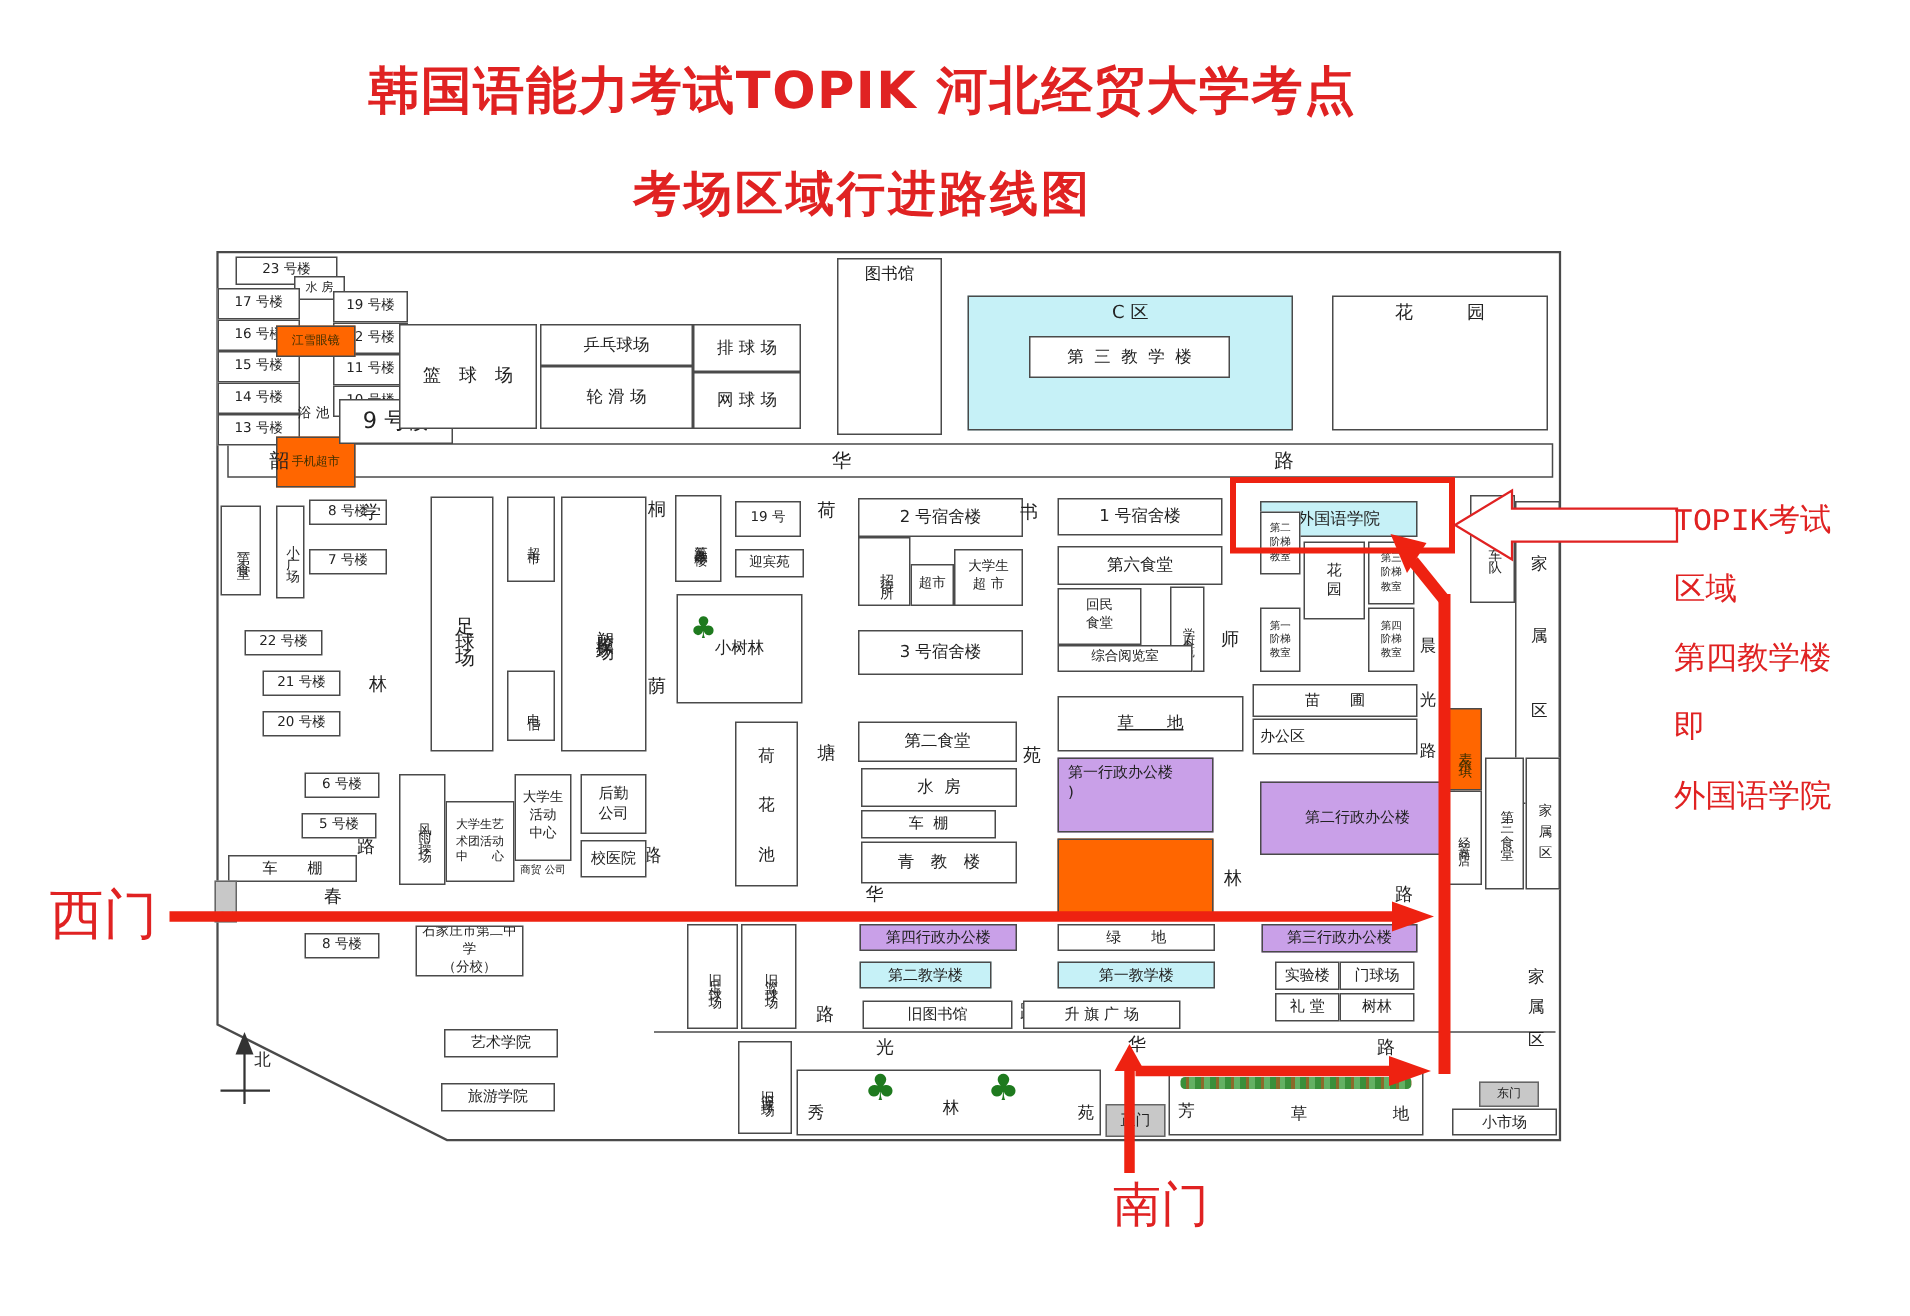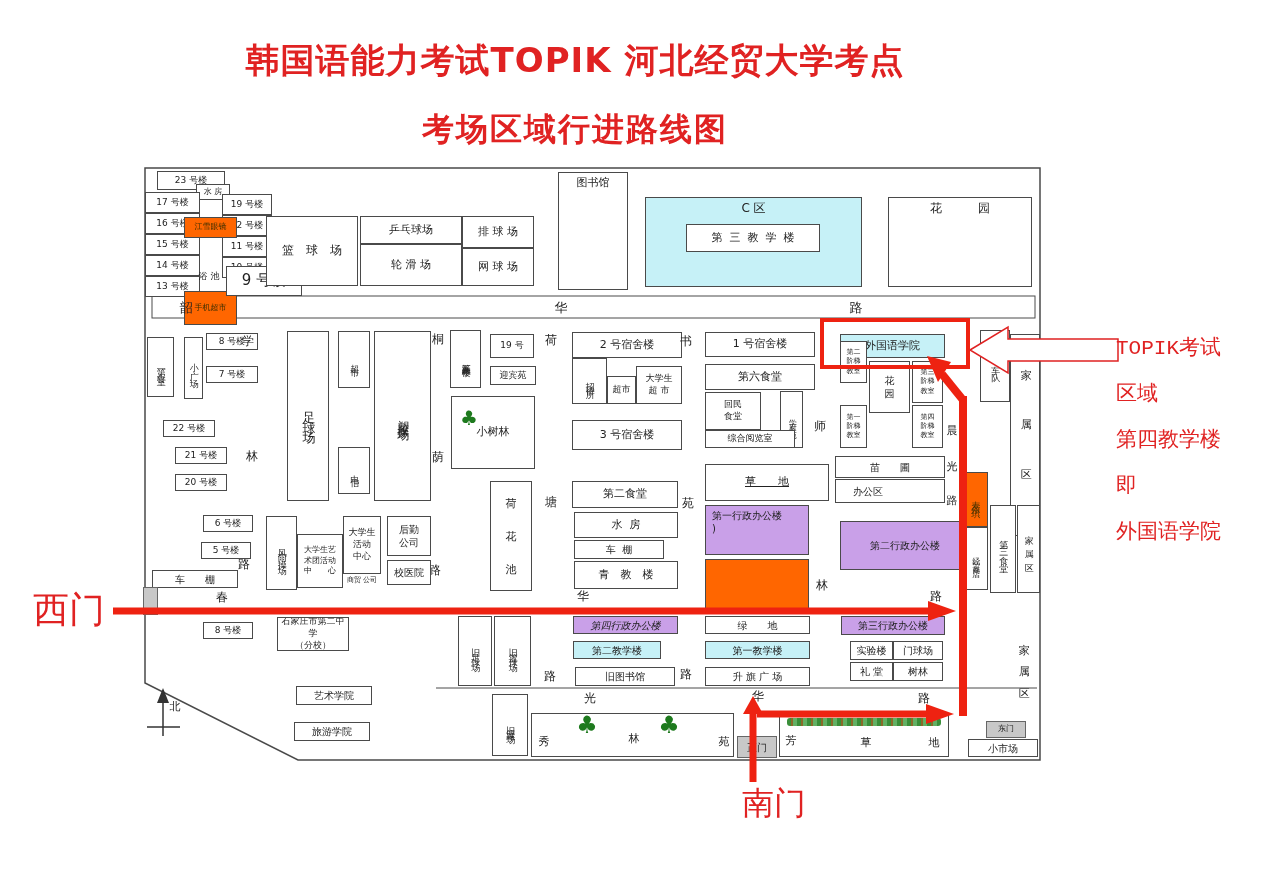--- a/index.html
+++ b/index.html
@@ -141,21 +141,21 @@
       <div class="b" style="left: 912px; top: 361px; width: 31px; height: 42px; font-size: 7px;">第三
 阶梯
 教室</div>
       <div class="b" style="left: 840px; top: 405px; width: 27px; height: 43px; font-size: 7px;">第一
 阶梯
 教室</div>
       <div class="b" style="left: 912px; top: 405px; width: 31px; height: 43px; font-size: 7px;">第四
 阶梯
 教室</div>
       <div class="b" style="left: 835px; top: 456px; width: 110px; height: 22px; font-size: 10px;">苗　　圃</div>
-      <div class="b" style="left: 835px; top: 479px; width: 110px; height: 24px; font-size: 10px; justify-content: flex-start; padding-left: 17px;">办公区</div>
+      <div class="b" style="left: 835px; top: 479px; width: 110px; height: 24px; font-size: 10px; justify-content: flex-start; padding-left: 4px;">办公区</div>
       <div class="b t-purple" style="left: 840px; top: 521px; width: 130px; height: 49px; font-size: 10px;">第二行政办公楼</div>
       <div class="b t-label" style="left: 945px; top: 424px; width: 14px; height: 14px; font-size: 11px;">晨</div>
       <div class="b t-label" style="left: 945px; top: 460px; width: 14px; height: 14px; font-size: 11px;">光</div>
       <div class="b t-label" style="left: 945px; top: 494px; width: 14px; height: 14px; font-size: 11px;">路</div>
       <div class="b vert" style="left: 980px; top: 330px; width: 30px; height: 72px; font-size: 9px; letter-spacing: 8px;">车队</div>
       <div class="b vert" style="left: 1010px; top: 334px; width: 30px; height: 202px; font-size: 11px; letter-spacing: 50px;">家属区</div>
       <div class="b t-orange vert" style="left: 962px; top: 472px; width: 26px; height: 55px; font-size: 9px; letter-spacing: 4px;">麦尔琪</div>
       <div class="b vert" style="left: 962px; top: 527px; width: 26px; height: 63px; font-size: 8px; letter-spacing: 4px;">经贸商店</div>
       <div class="b vert" style="left: 990px; top: 505px; width: 26px; height: 88px; font-size: 9px; letter-spacing: 8px;">第三食堂</div>
       <div class="b vert" style="left: 1017px; top: 505px; width: 23px; height: 88px; font-size: 9px; letter-spacing: 14px;">家属区</div>
@@ -175,26 +175,26 @@
       <div class="b" style="left: 387px; top: 560px; width: 44px; height: 25px; font-size: 10px;">校医院</div>
       <div class="b t-gray vert" style="left: 143px; top: 587px; width: 15px; height: 28px; font-size: 8px; letter-spacing: 0px;">西门</div>
       <div class="b" style="left: 203px; top: 622px; width: 50px; height: 17px; font-size: 9px;">8 号楼</div>
       <div class="b" style="left: 277px; top: 617px; width: 72px; height: 34px; font-size: 9px;">石家庄市第二中学
 （分校）</div>
       <div class="b" style="left: 296px; top: 686px; width: 76px; height: 19px; font-size: 10px;">艺术学院</div>
       <div class="b" style="left: 294px; top: 722px; width: 76px; height: 19px; font-size: 10px;">旅游学院</div>
       <div class="b t-label" style="left: 168px; top: 700px; width: 14px; height: 14px; font-size: 11px;">北</div>
       <div class="b vert" style="left: 458px; top: 616px; width: 34px; height: 70px; font-size: 9px; letter-spacing: 5px;">旧足球场</div>
       <div class="b vert" style="left: 494px; top: 616px; width: 37px; height: 70px; font-size: 9px; letter-spacing: 5px;">旧篮球场</div>
-      <div class="b t-purple" style="left: 573px; top: 616px; width: 105px; height: 18px; font-size: 10px; font-style: italic;">第四行政办公楼</div>
+      <div class="b t-purple" style="left: 573px; top: 616px; width: 105px; height: 18px; font-size: 10px;">第四行政办公楼</div>
       <div class="b t-cyan" style="left: 573px; top: 641px; width: 88px; height: 18px; font-size: 10px;">第二教学楼</div>
       <div class="b" style="left: 575px; top: 667px; width: 100px; height: 19px; font-size: 10px;">旧图书馆</div>
       <div class="b" style="left: 705px; top: 616px; width: 105px; height: 18px; font-size: 10px;">绿　　地</div>
       <div class="b t-cyan" style="left: 705px; top: 641px; width: 105px; height: 18px; font-size: 10px;">第一教学楼</div>
-      <div class="b" style="left: 705px; top: 667px; width: 105px; height: 19px; font-size: 10px;">升 旗 广 场</div>
+      <div class="b" style="left: 682px; top: 667px; width: 105px; height: 19px; font-size: 10px;">升 旗 广 场</div>
       <div class="b t-purple" style="left: 841px; top: 616px; width: 104px; height: 19px; font-size: 10px;">第三行政办公楼</div>
       <div class="b" style="left: 850px; top: 641px; width: 43px; height: 19px; font-size: 10px;">实验楼</div>
       <div class="b" style="left: 893px; top: 641px; width: 50px; height: 19px; font-size: 10px;">门球场</div>
       <div class="b" style="left: 850px; top: 662px; width: 43px; height: 19px; font-size: 10px;">礼 堂</div>
       <div class="b" style="left: 893px; top: 662px; width: 50px; height: 19px; font-size: 10px;">树林</div>
       <div class="b t-label" style="left: 582px; top: 691px; width: 16px; height: 16px; font-size: 12px;">光</div>
       <div class="b t-label" style="left: 750px; top: 689px; width: 16px; height: 16px; font-size: 12px;">华</div>
       <div class="b t-label" style="left: 916px; top: 691px; width: 16px; height: 16px; font-size: 12px;">路</div>
       <div class="b vert" style="left: 492px; top: 694px; width: 36px; height: 62px; font-size: 9px; letter-spacing: 3px;">旧篮球场</div>
       <div class="b" style="left: 531px; top: 713px; width: 203px; height: 44px;"></div>

